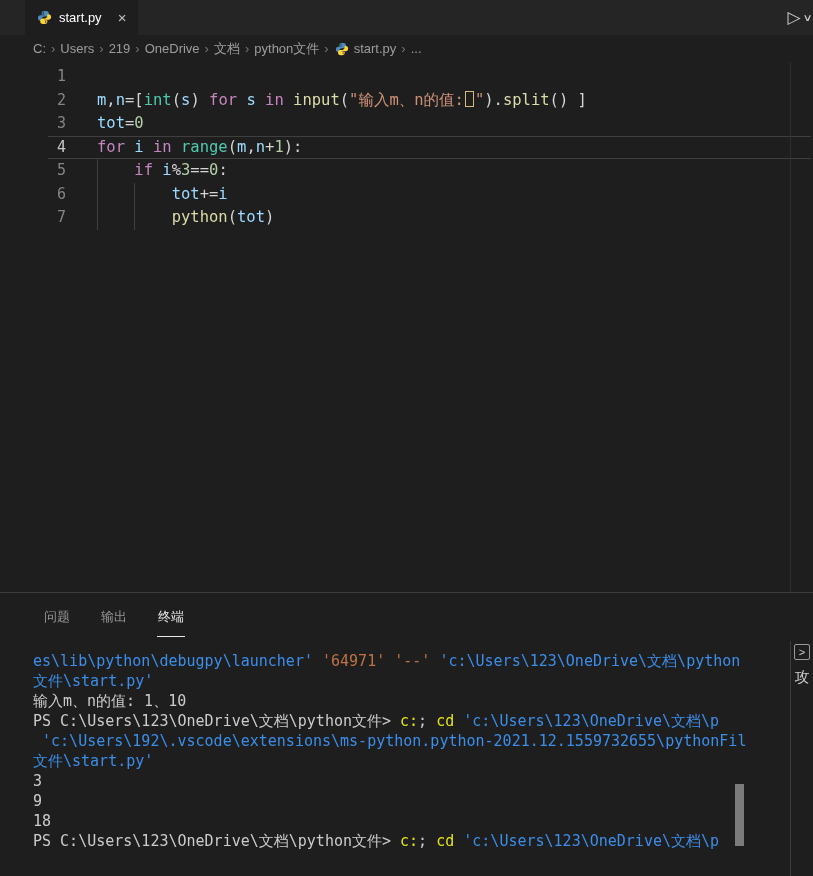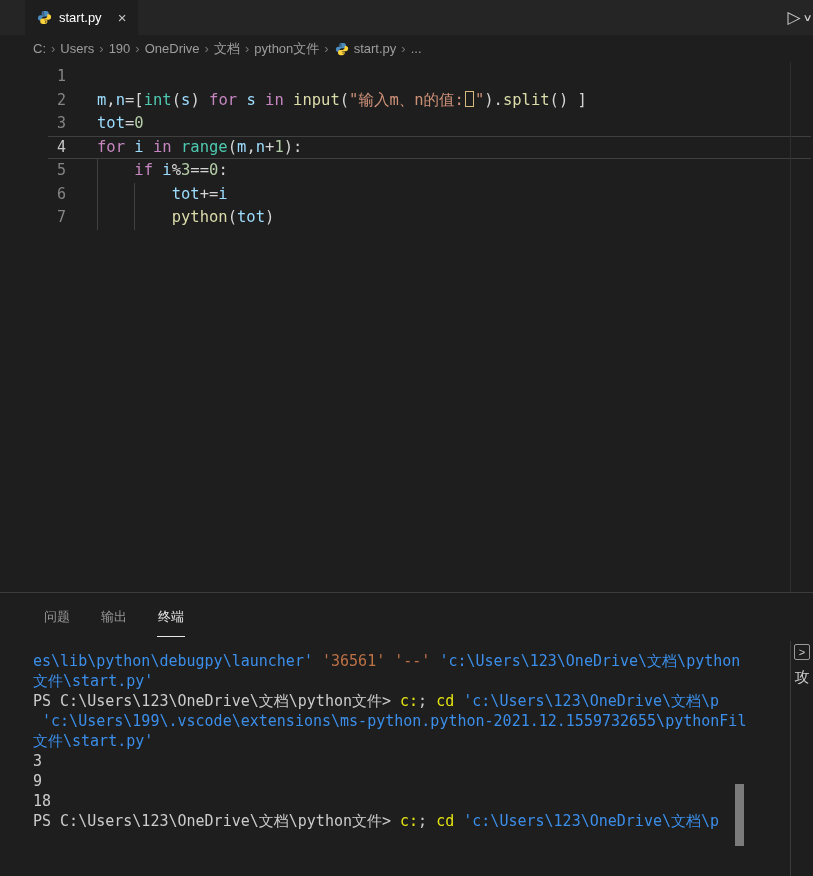--- a/index.html
+++ b/index.html
@@ -68,21 +68,21 @@
       <span class="run-icon">▷</span>
       <span class="run-chev">∨</span>
     </div>
   </div>
 
   <div class="breadcrumb" id="breadcrumb">
       <span class="bc-item">C:</span>
       <span class="bc-sep">›</span>
       <span class="bc-item">Users</span>
       <span class="bc-sep">›</span>
-      <span class="bc-item">190</span>
+      <span class="bc-item">219</span>
       <span class="bc-sep">›</span>
       <span class="bc-item">OneDrive</span>
       <span class="bc-sep">›</span>
       <span class="bc-item">文档</span>
       <span class="bc-sep">›</span>
       <span class="bc-item">python文件</span>
       <span class="bc-sep">›</span>
       <span class="pyicon">
         <svg width="14" height="14" viewBox="0 0 16 16">
           <path fill="#4B8BBE" d="M7.9 1C6 1 5 1.9 5 3.4V5h3.2v.5H3.6C2.1 5.5 1 6.7 1 8.5s1.1 2.9 2.6 2.9H5V9.7C5 8.2 6.3 7 7.8 7h2.4c1.3 0 2.3-1 2.3-2.3V3.4C12.5 1.9 11.3 1 9.6 1H7.9zM6.7 2.5c.4 0 .8.3.8.8s-.4.8-.8.8-.8-.3-.8-.8.4-.8.8-.8z"></path>
@@ -130,24 +130,25 @@
 
   <div class="panel">
     <div class="panel-tabs" id="panel-tabs">
         <span class="panel-tab">问题</span>
         <span class="panel-tab">输出</span>
         <span class="panel-tab active">终端</span>
       </div>
 
     <div class="terminal">
       <div id="term-lines">
-          <div class="term-line"><span style="color: rgb(59, 142, 234);">es\lib\python\debugpy\launcher' </span><span style="color: rgb(190, 114, 69);">'36561'</span><span style="color: rgb(204, 204, 204);"> </span><span style="color: rgb(190, 114, 69);">'--'</span><span style="color: rgb(204, 204, 204);"> </span><span style="color: rgb(59, 142, 234);">'c:\Users\123\OneDrive\文档\python</span></div>
+          <div class="term-line"><span style="color: rgb(59, 142, 234);">es\lib\python\debugpy\launcher' </span><span style="color: rgb(190, 114, 69);">'64971'</span><span style="color: rgb(204, 204, 204);"> </span><span style="color: rgb(190, 114, 69);">'--'</span><span style="color: rgb(204, 204, 204);"> </span><span style="color: rgb(59, 142, 234);">'c:\Users\123\OneDrive\文档\python</span></div>
           <div class="term-line"><span style="color: rgb(59, 142, 234);">文件\start.py'</span></div>
+          <div class="term-line"><span style="color: rgb(204, 204, 204);">输入m、n的值: 1、10</span></div>
           <div class="term-line"><span style="color: rgb(204, 204, 204);">PS C:\Users\123\OneDrive\文档\python文件&gt; </span><span style="color: rgb(229, 229, 16);">c:</span><span style="color: rgb(204, 204, 204);">; </span><span style="color: rgb(229, 229, 16);">cd</span><span style="color: rgb(204, 204, 204);"> </span><span style="color: rgb(59, 142, 234);">'c:\Users\123\OneDrive\文档\p</span></div>
-          <div class="term-line"><span style="color: rgb(59, 142, 234);"> 'c:\Users\199\.vscode\extensions\ms-python.python-2021.12.1559732655\pythonFil</span></div>
+          <div class="term-line"><span style="color: rgb(59, 142, 234);"> 'c:\Users\192\.vscode\extensions\ms-python.python-2021.12.1559732655\pythonFil</span></div>
           <div class="term-line"><span style="color: rgb(59, 142, 234);">文件\start.py'</span></div>
           <div class="term-line"><span style="color: rgb(204, 204, 204);">3</span></div>
           <div class="term-line"><span style="color: rgb(204, 204, 204);">9</span></div>
           <div class="term-line"><span style="color: rgb(204, 204, 204);">18</span></div>
           <div class="term-line"><span style="color: rgb(204, 204, 204);">PS C:\Users\123\OneDrive\文档\python文件&gt; </span><span style="color: rgb(229, 229, 16);">c:</span><span style="color: rgb(204, 204, 204);">; </span><span style="color: rgb(229, 229, 16);">cd</span><span style="color: rgb(204, 204, 204);"> </span><span style="color: rgb(59, 142, 234);">'c:\Users\123\OneDrive\文档\p</span></div>
         </div>
       <div class="term-scrollbar"></div>
     </div>
 
     <div class="panel-side">

